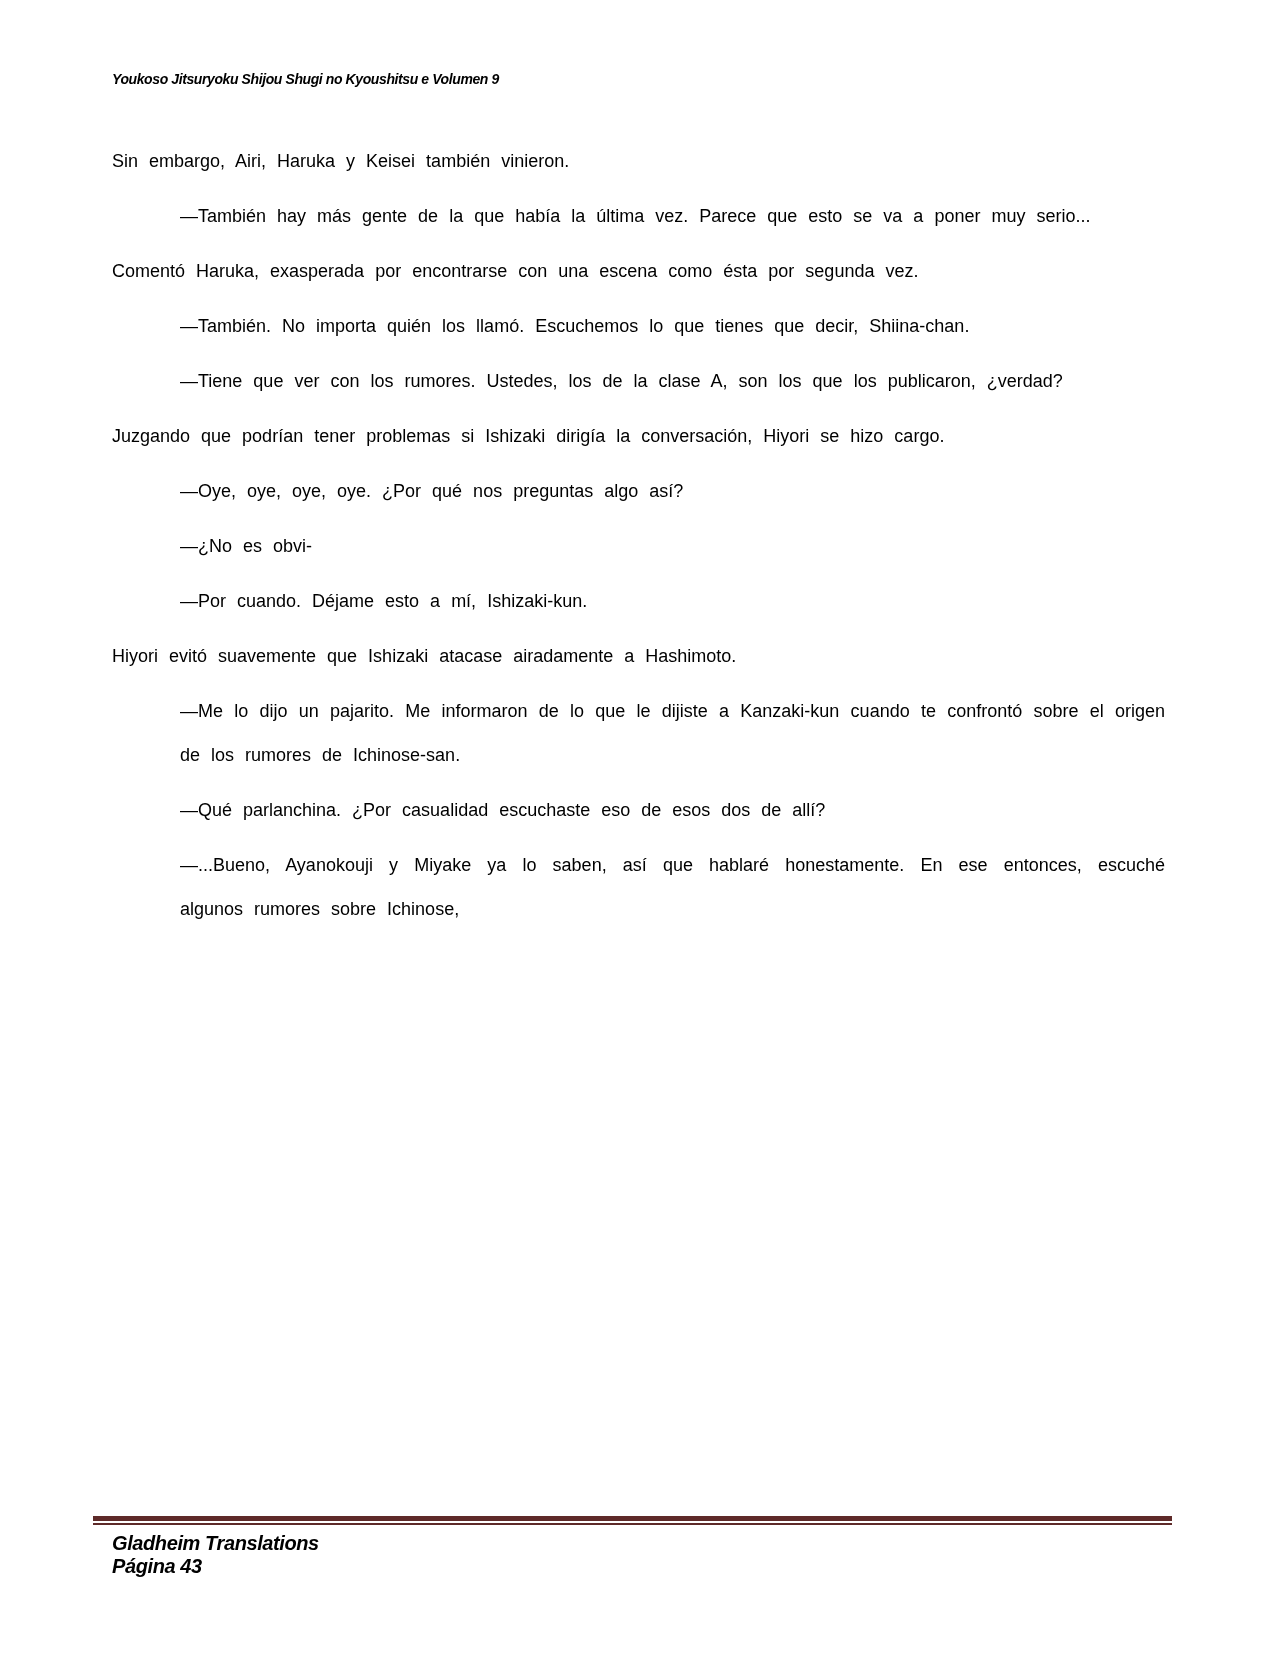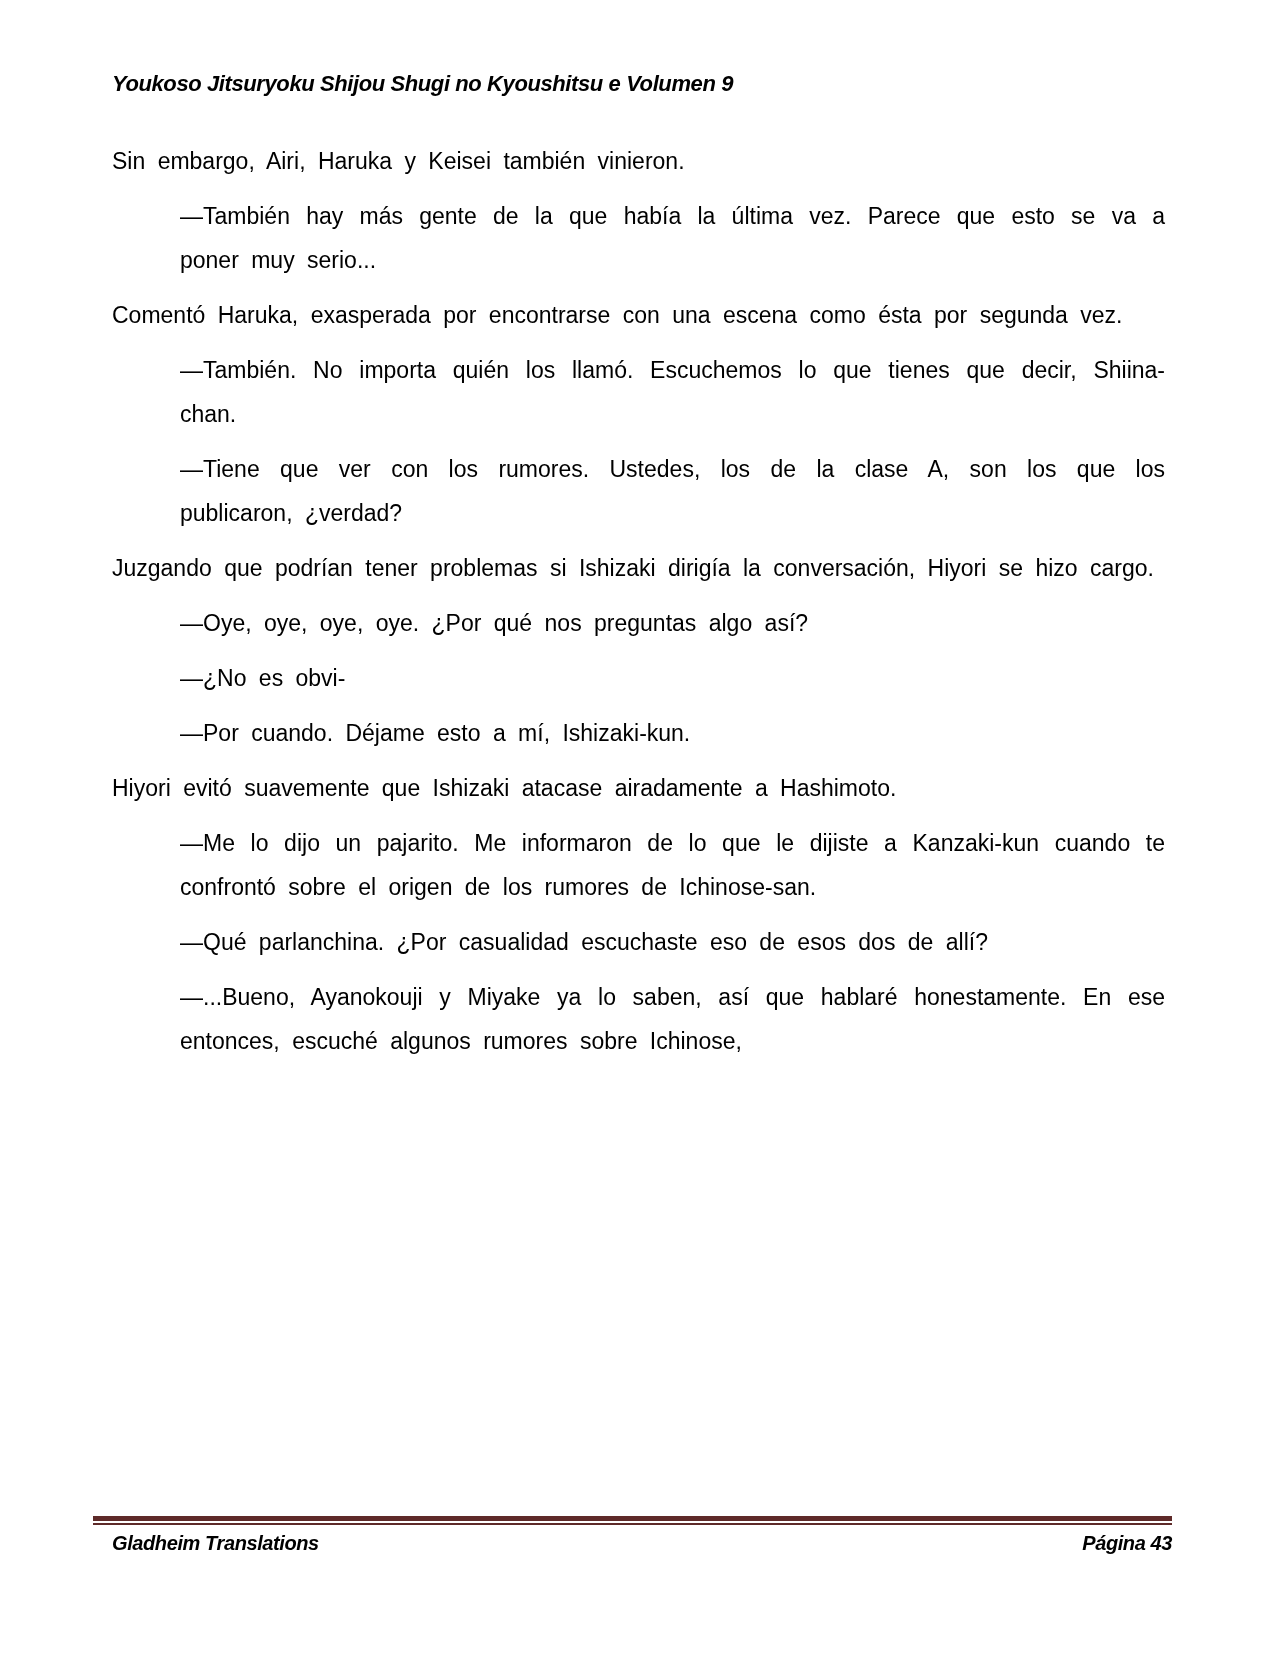--- a/index.html
+++ b/index.html
@@ -16,34 +16,34 @@
     background:var(--paper);
     color:var(--ink);
     font-family:"Liberation Sans", sans-serif;
     overflow:hidden;
   }
   .doc-header{
     position:absolute;
     top:71px;
     left:112px;
     right:115px;
-    font-size:22px;
+    font-size:14px;
     font-weight:bold;
     font-style:italic;
     letter-spacing:-0.4px;
   }
   .content{
     position:absolute;
     top:139px;
     left:112px;
     right:115px;
   }
   .content p{
     margin:0 0 11px 0;
-    font-size:23px;
+    font-size:18px;
     line-height:44px;
     text-align:justify;
     word-spacing:6px;
   }
   .content p.dialogue{
     margin-left:68px;
   }
   .doc-footer{
     position:absolute;
     top:1516px;
@@ -56,20 +56,21 @@
   .footer-row{
     display:flex;
     justify-content:space-between;
     align-items:baseline;
     margin-top:7px;
     padding-left:19px;
     font-size:20px;
     font-weight:bold;
     font-style:italic;
     letter-spacing:-0.4px;
+    flex-direction:column;
   }
 </style>
 </head>
 <body>
 
 <div class="page">
 
   <div class="doc-header">
     <span>Youkoso Jitsuryoku Shijou Shugi no Kyoushitsu e Volumen 9</span>
   </div>

